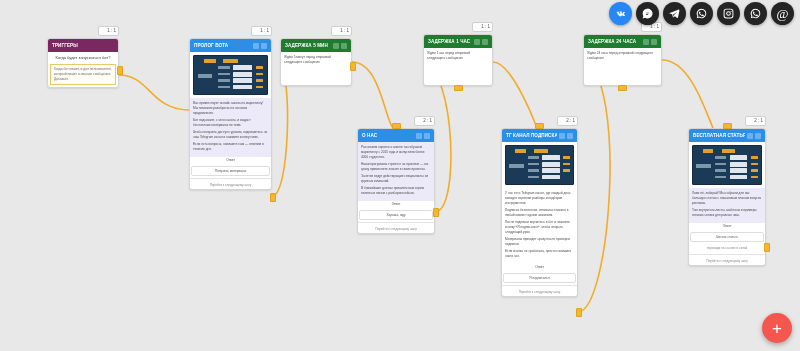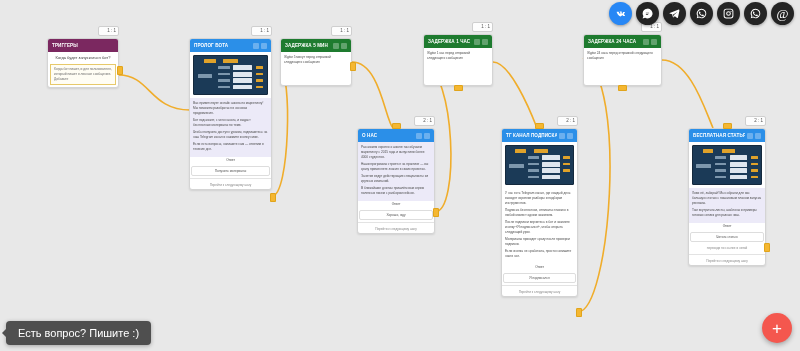--- a/index.html
+++ b/index.html
@@ -402,17 +402,16 @@
     <a class="soc">
       <svg viewBox="0 0 24 24">
           <path d="M12 3.2A8.8 8.8 0 004.4 16.6L3.3 20.7l4.2-1.1A8.8 8.8 0 1012 3.2zm0 1.7a7.1 7.1 0 015.9 11 7.1 7.1 0 01-9.4 2l-.5-.3-2.5.6.7-2.4-.3-.5A7.1 7.1 0 0112 4.9zm-3.2 3.4c-.2 0-.5.1-.7.4-.2.3-.8.8-.8 1.9 0 1.1.8 2.2.9 2.3.1.2 1.6 2.5 3.9 3.4 1.9.8 2.3.6 2.7.6.4 0 1.3-.5 1.5-1.1.2-.5.2-1 .1-1.1l-.6-.3c-.3-.1-1.3-.7-1.5-.7-.2-.1-.4-.1-.5.1l-.7.9c-.1.2-.3.2-.5.1-.2-.1-1-.4-1.9-1.2-.7-.6-1.2-1.4-1.3-1.6-.1-.2 0-.4.1-.5l.4-.5.2-.4c.1-.1 0-.3 0-.4l-.7-1.6c-.2-.4-.4-.3-.5-.3h-.1z"></path>
         </svg>
     </a>
     <a class="soc">
         <span class="at">@</span>
       </a>
   </div>
 
-  <div id="chat">Есть вопрос? Пишите :)</div>
 
   <button id="fab">+</button>
 
 </div>
 
 </body></html>

